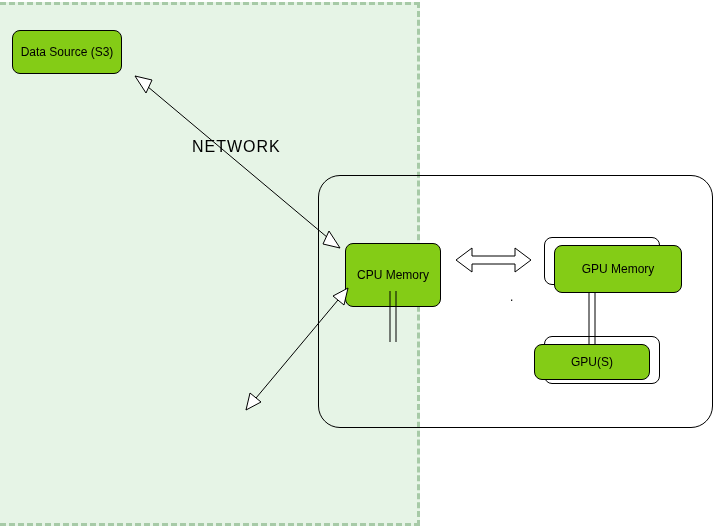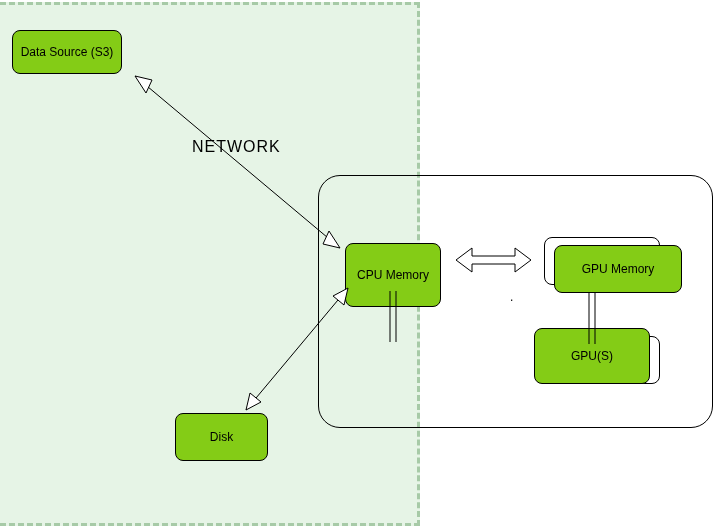--- a/index.html
+++ b/index.html
@@ -100,29 +100,26 @@
     <span>CPU Memory</span>
   </div>
 
 
   <div class="shadow-box" style="left:544px; top:237px; width:116px; height:48px;"></div>
   <div class="box" style="left:534px; top:245px; width:128px; height:48px;margin-left:20px;">
     <span>GPU Memory</span>
   </div>
 
   <div class="shadow-box" style="left:544px; top:336px; width:116px; height:48px;"></div>
-  <div class="box" style="left:534px; top:328px; width:116px; height:56px;">
+  <div class="box" style="left:534px; top:344px; width:116px; height:36px;">
     <span>GPU(S)</span>
   </div>
 
   <div class="dot" style="left:510px; top:290px;">.</div>
 
-  <div class="box" style="left:175px; top:413px; width:93px; height:48px;">
-    <span>Disk</span>
-  </div>
 
   <div class="net-label" style="left:192px; top:138px;">NETWORK</div>
 
   <svg class="overlay" width="719" height="527">
 
     <g>
       <line class="arrow-line" x1="135" y1="76" x2="340" y2="248"></line>
 
       <polygon class="arrow-head" points="135,76 152,80 146,93"></polygon>
       <polygon class="arrow-head" points="340,248 323,244 329,231"></polygon>

